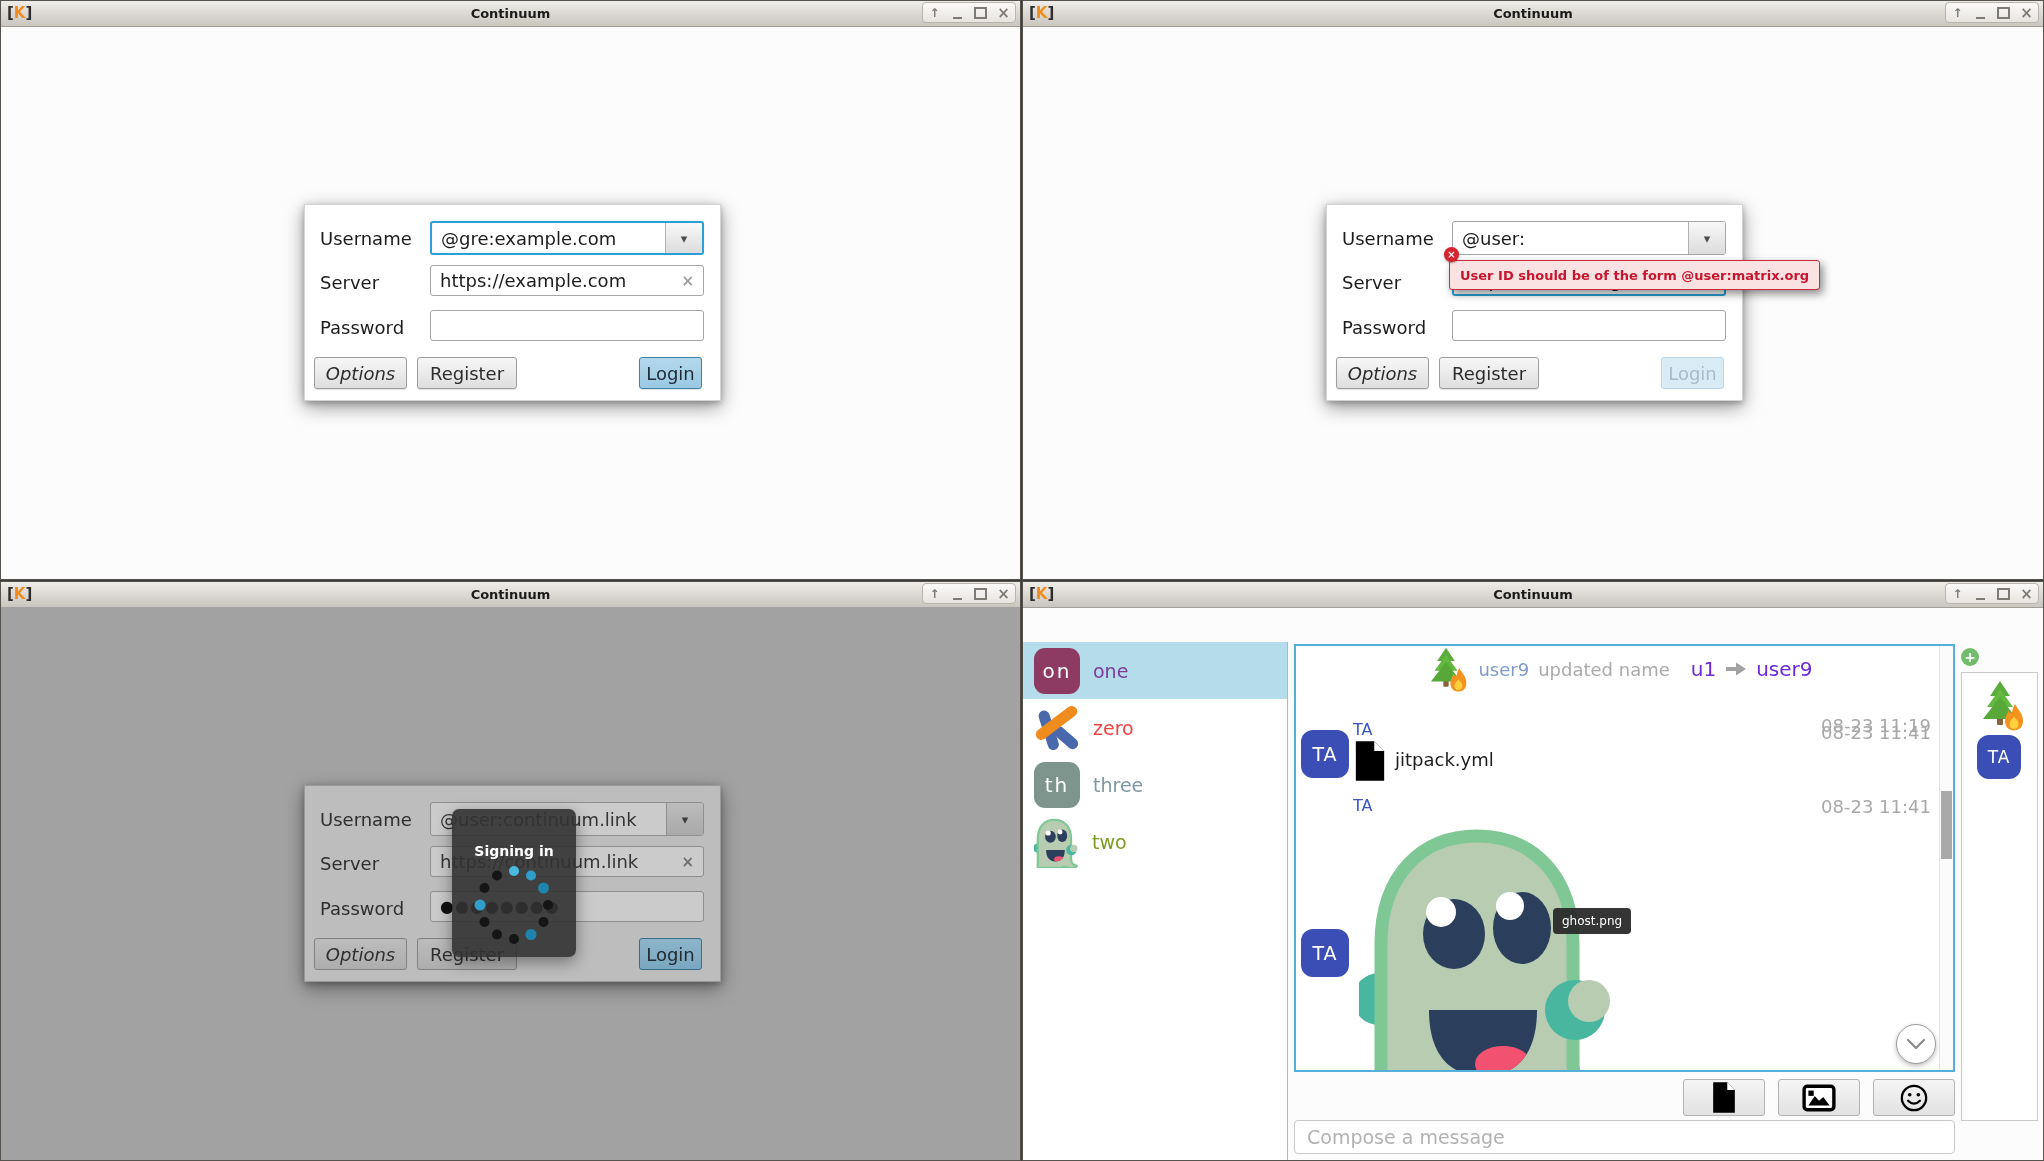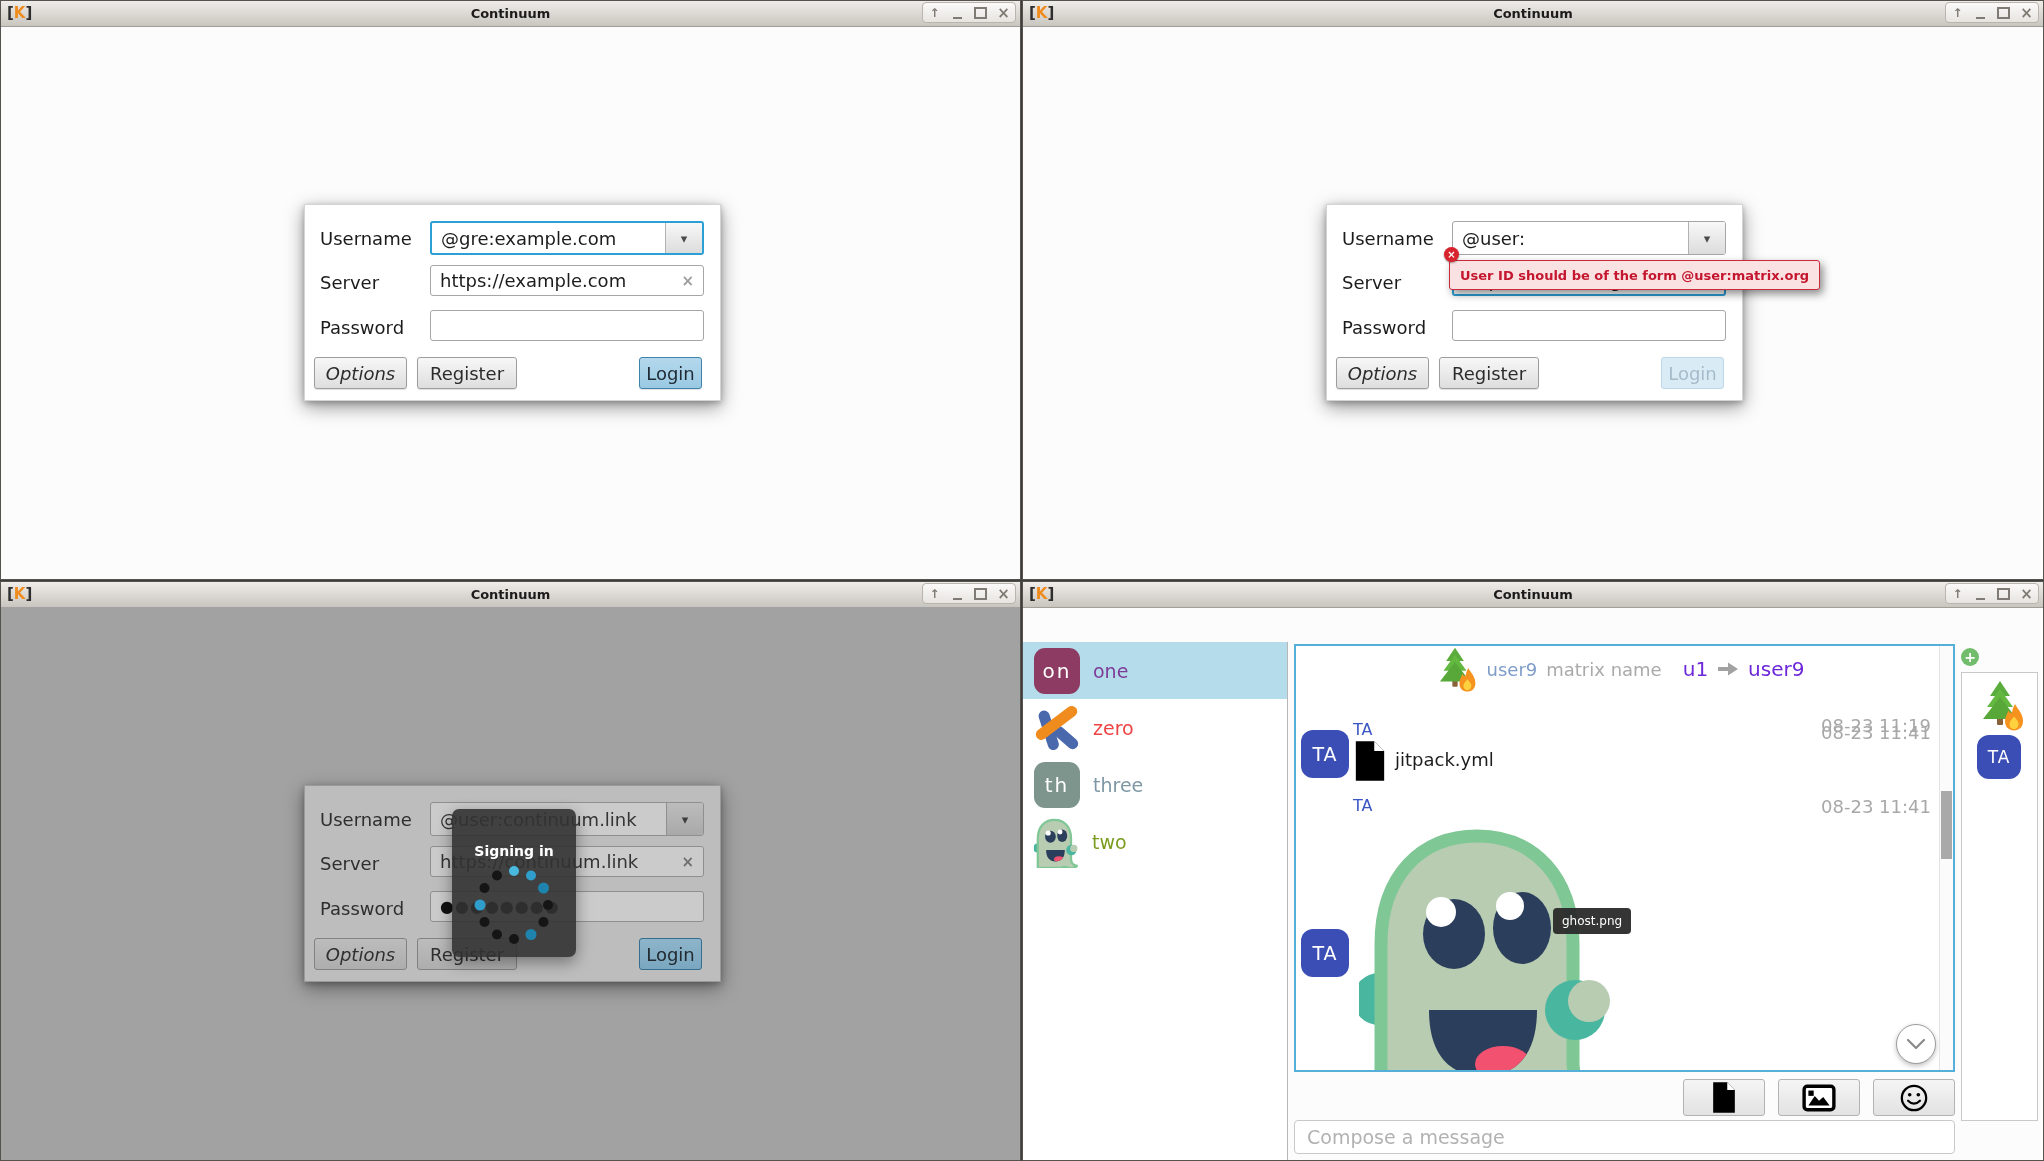--- a/index.html
+++ b/index.html
@@ -367,21 +367,21 @@
         <span class="rn-2">two</span>
       </div>
     </div>
 
     <div class="chatview">
       <div class="state-row">
         <svg width="46" height="46" viewBox="0 0 52 52">
             <use href="#def-tree-fire"></use>
           </svg>
         <span class="st-sender">user9</span>
-        <span class="st-action">matrix name</span>
+        <span class="st-action">updated name</span>
         <span class="st-old">u1</span>
         <svg width="22" height="14" viewBox="0 0 22 14">
             <use href="#def-arrow"></use>
           </svg>
         <span class="st-new">user9</span>
       </div>
       <span class="ts ts1">08-23 11:19</span>
       <span class="sender-name sn1">TA</span>
       <span class="ts ts2">08-23 11:41</span>
       <span class="msg-avatar ma1">TA</span>

